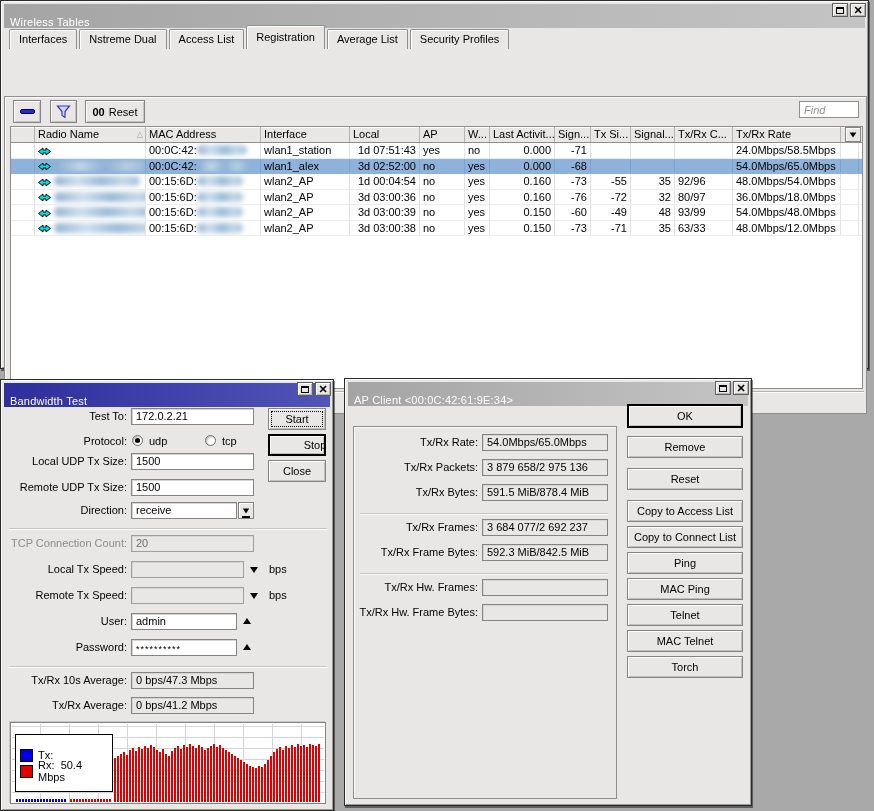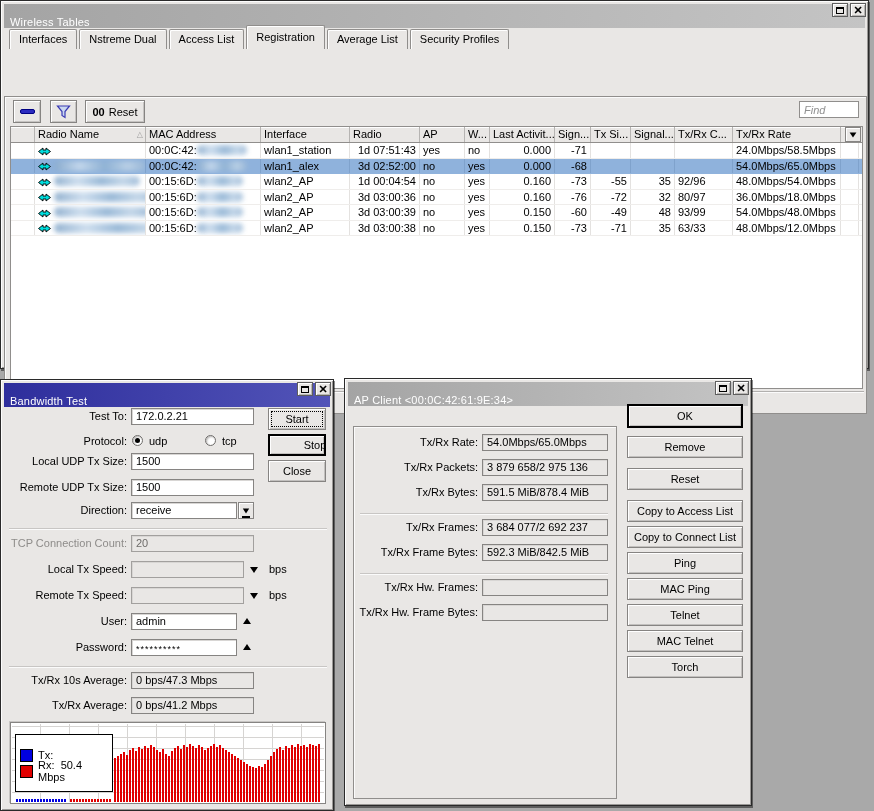--- a/index.html
+++ b/index.html
@@ -132,21 +132,21 @@
       <span>Reset</span>
     </div>
     <input class="find-input" type="text" style="left: 794px; top: 4px;" placeholder="Find">
 
     <div class="listbox" style="left:5px;top:29px;width:853px;height:263px;">
       <div class="hrow" id="reg-head">
           <div class="hcell" style="width: 24px;"></div>
           <div class="hcell" style="width: 111px;">Radio Name<span class="sort-ic">△</span></div>
           <div class="hcell" style="width: 115px;">MAC Address</div>
           <div class="hcell" style="width: 89px;">Interface</div>
-          <div class="hcell" style="width: 70px;">Radio</div>
+          <div class="hcell" style="width: 70px;">Local</div>
           <div class="hcell" style="width: 45px;">AP</div>
           <div class="hcell" style="width: 25px;">W...</div>
           <div class="hcell" style="width: 65px;">Last Activit...</div>
           <div class="hcell" style="width: 36px;">Sign...</div>
           <div class="hcell" style="width: 40px;">Tx Si...</div>
           <div class="hcell" style="width: 44px;">Signal...</div>
           <div class="hcell" style="width: 58px;">Tx/Rx C...</div>
           <div class="hcell" style="width: 108px;">Tx/Rx Rate</div>
           <div class="hcell" style="width: 18px;"></div>
         </div>

